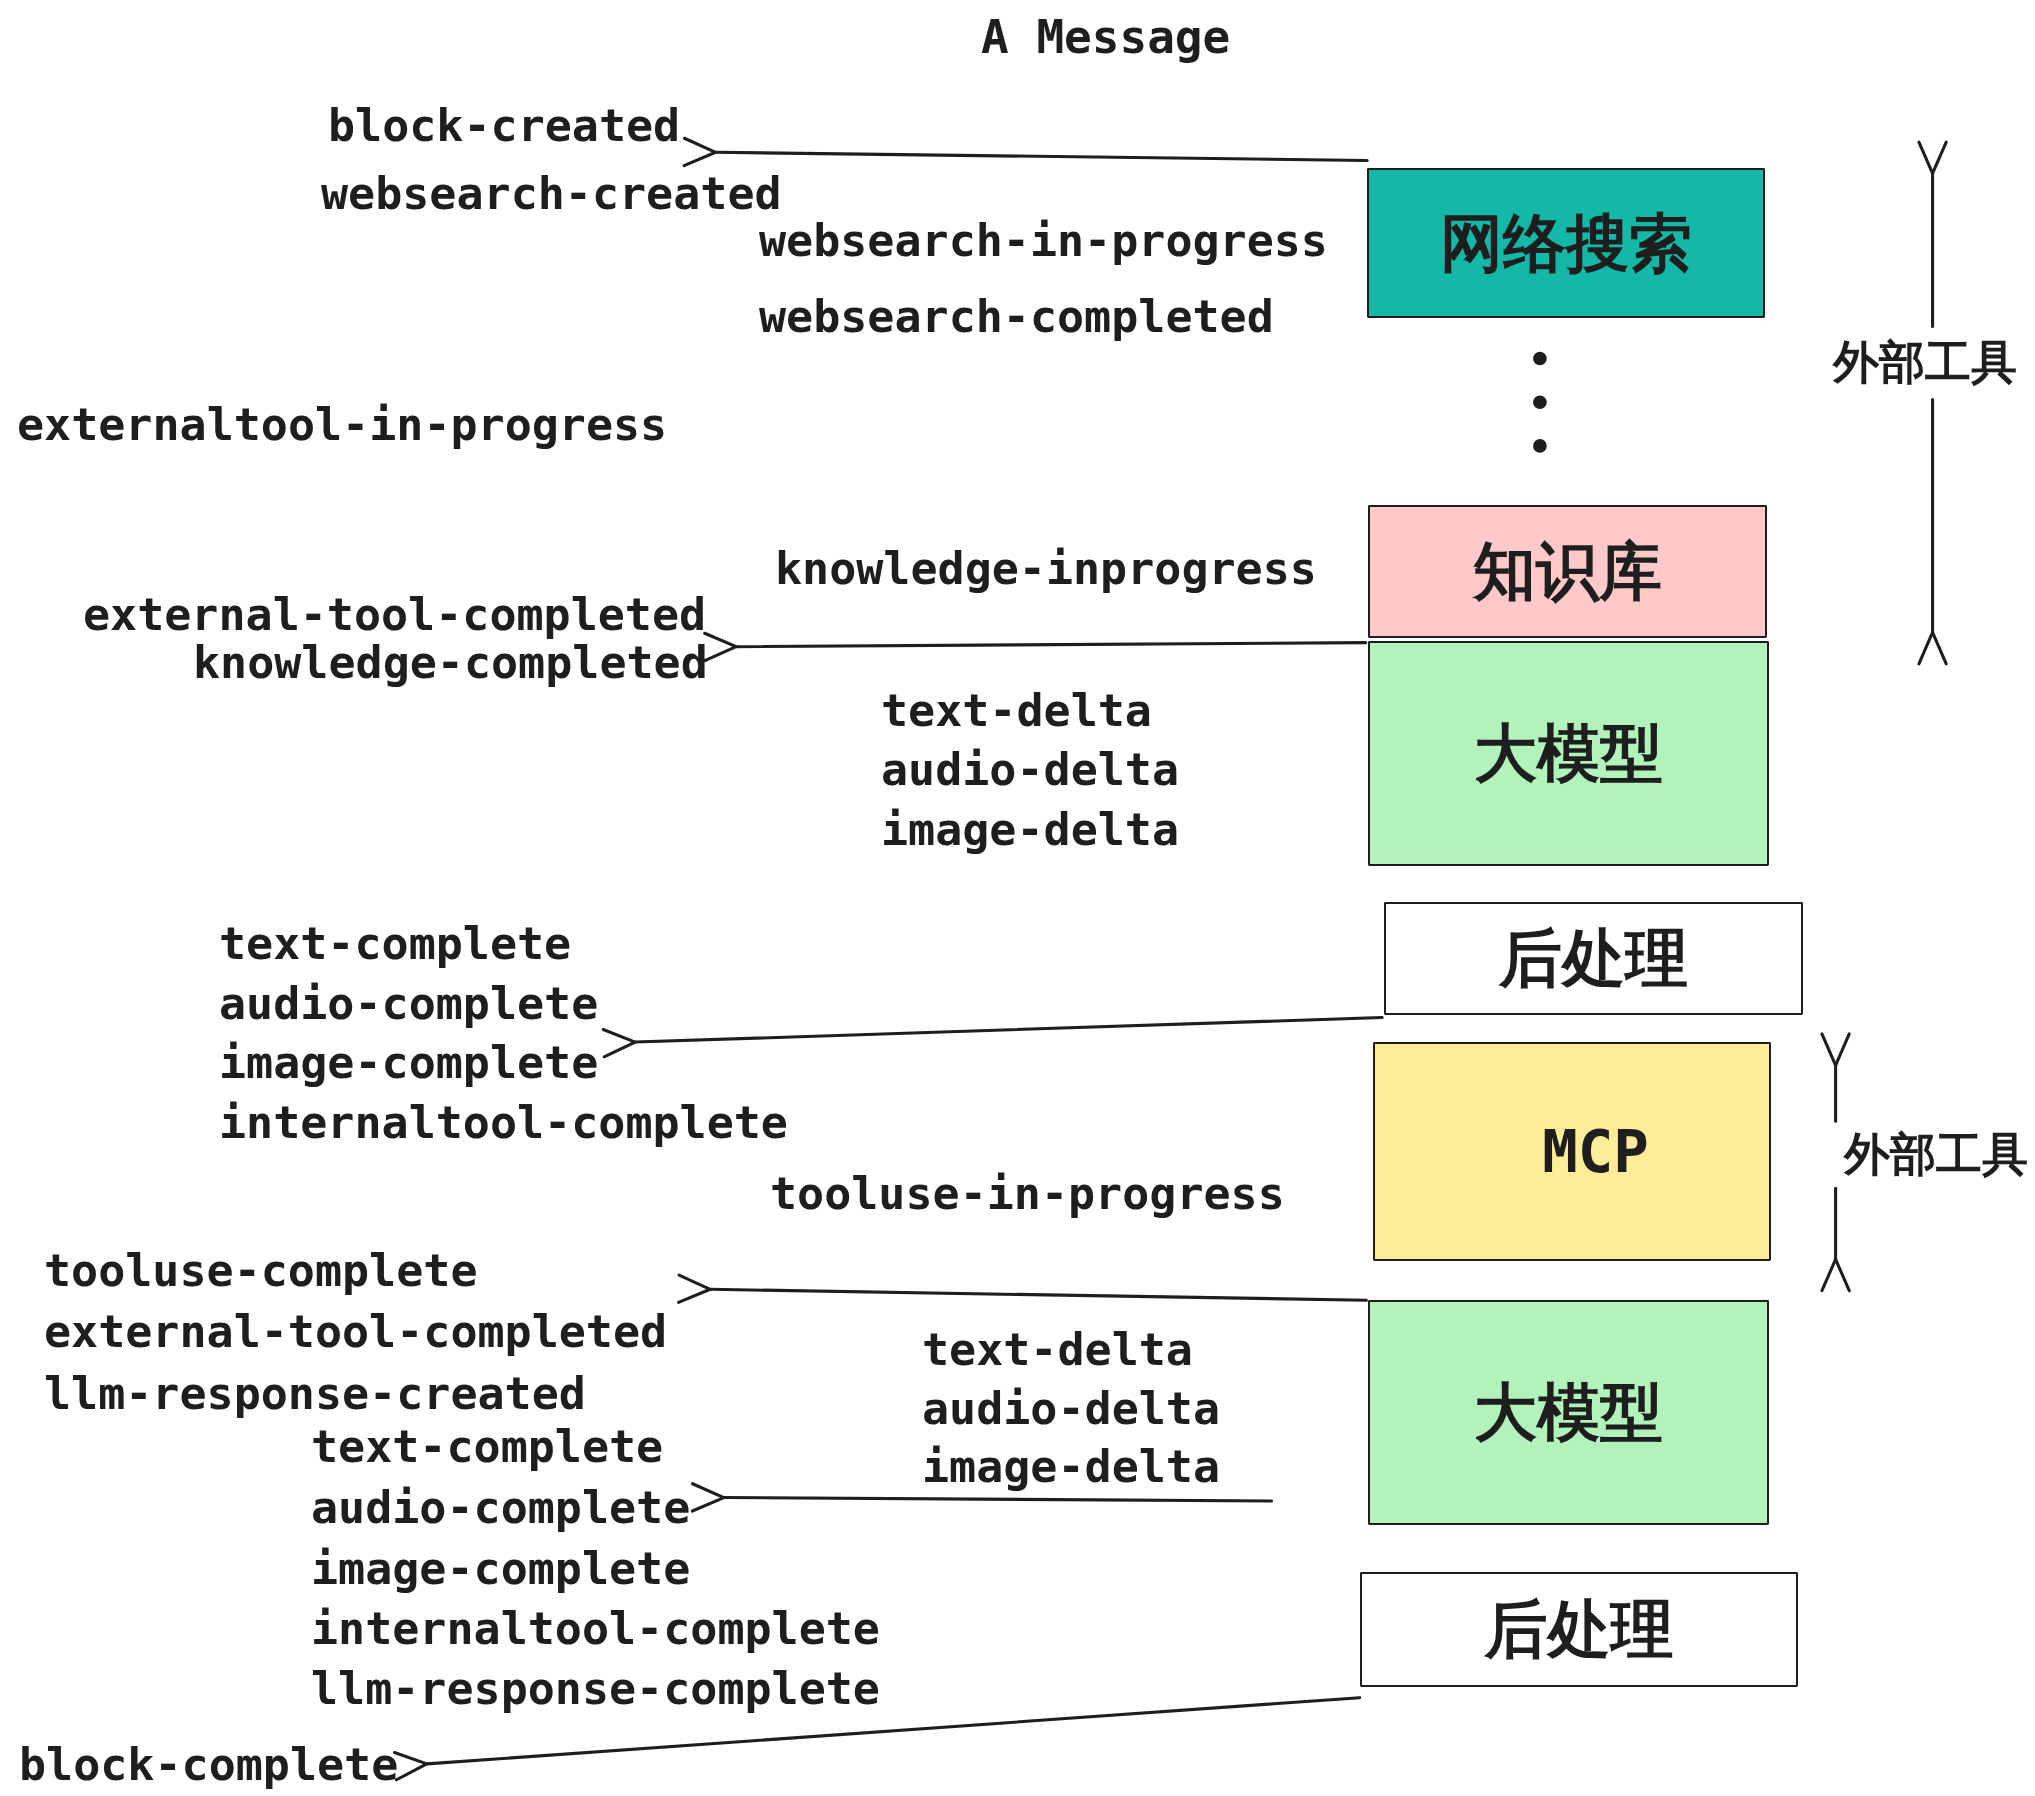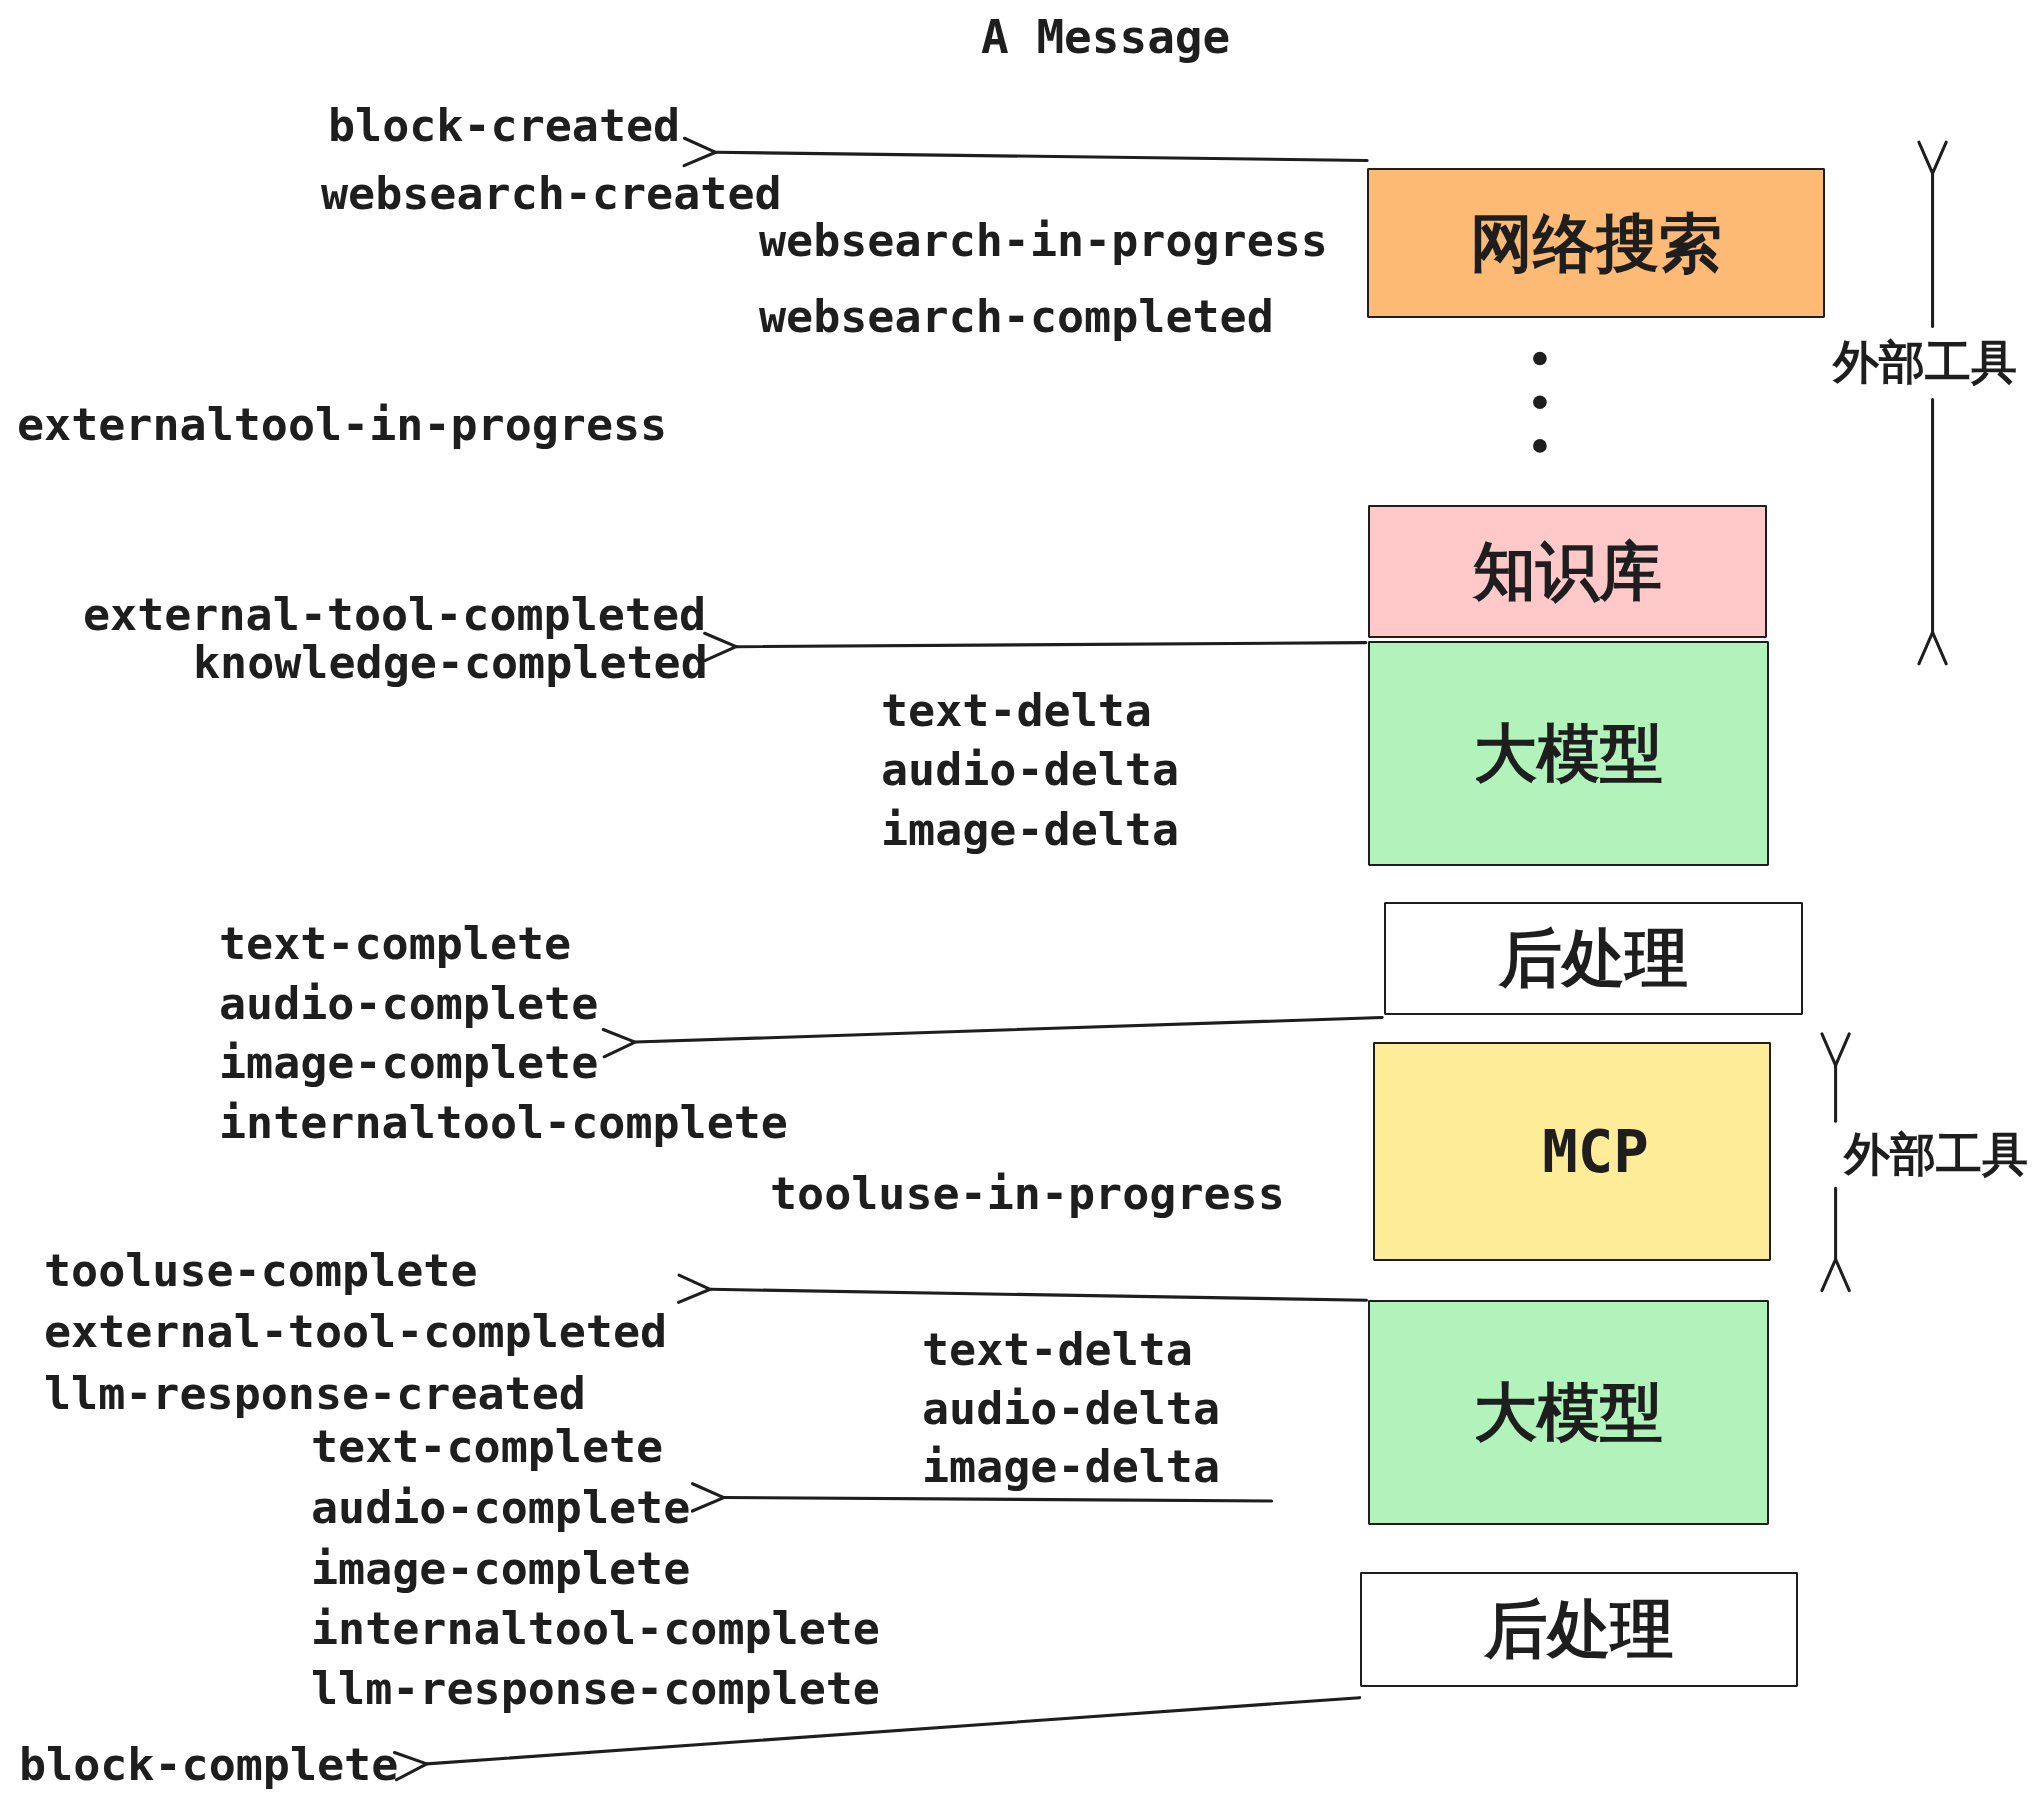--- a/index.html
+++ b/index.html
@@ -56,21 +56,21 @@
     </g>
     <g fill="currentColor" stroke="none">
       <circle cx="2255" cy="525" r="10"></circle>
       <circle cx="2255" cy="589" r="10"></circle>
       <circle cx="2255" cy="653" r="10"></circle>
     </g>
   </svg>
 
   <div class="title mono">A Message</div>
 
-  <div class="box" style="left: 1367px; top: 168px; width: 458px; height: 150px; background-color: #fdba74;">
+  <div class="box" style="left: 1367px; top: 168px; width: 398px; height: 150px; background-color: #14b8a6;">
     <span class="lbl cjk">网络搜索</span>
   </div>
   <div class="box" style="left: 1368px; top: 505px; width: 399px; height: 133px; background-color: rgb(255, 201, 201);">
     <span class="lbl cjk">知识库</span>
   </div>
   <div class="box" style="left: 1368px; top: 641px; width: 401px; height: 225px; background-color: rgb(178, 242, 187);">
     <span class="lbl cjk">大模型</span>
   </div>
   <div class="box" style="left: 1384px; top: 902px; width: 419px; height: 113px; background-color: rgb(255, 255, 255);">
     <span class="lbl cjk">后处理</span>
@@ -86,20 +86,21 @@
   </div>
 
   <div class="side-label cjk" style="left:1833px;top:339px;">外部工具</div>
   <div class="side-label cjk" style="left:1844px;top:1131px;">外部工具</div>
 
   <div class="ev" style="left:328px;top:101px;">block-created</div>
   <div class="ev" style="left:321px;top:169px;">websearch-created</div>
   <div class="ev" style="left:759px;top:216px;">websearch-in-progress</div>
   <div class="ev" style="left:759px;top:292px;">websearch-completed</div>
   <div class="ev" style="left:17px;top:400px;">externaltool-in-progress</div>
+  <div class="ev" style="left:775px;top:544px;">knowledge-inprogress</div>
   <div class="ev" style="left:83px;top:590px;">external-tool-completed</div>
   <div class="ev" style="left:193px;top:638px;">knowledge-completed</div>
   <div class="ev" style="left:881px;top:686px;">text-delta</div>
   <div class="ev" style="left:881px;top:745px;">audio-delta</div>
   <div class="ev" style="left:881px;top:805px;">image-delta</div>
   <div class="ev" style="left:219px;top:919px;">text-complete</div>
   <div class="ev" style="left:219px;top:979px;">audio-complete</div>
   <div class="ev" style="left:219px;top:1038px;">image-complete</div>
   <div class="ev" style="left:219px;top:1098px;">internaltool-complete</div>
   <div class="ev" style="left:770px;top:1153px;margin-top:16px;">tooluse-in-progress</div>

